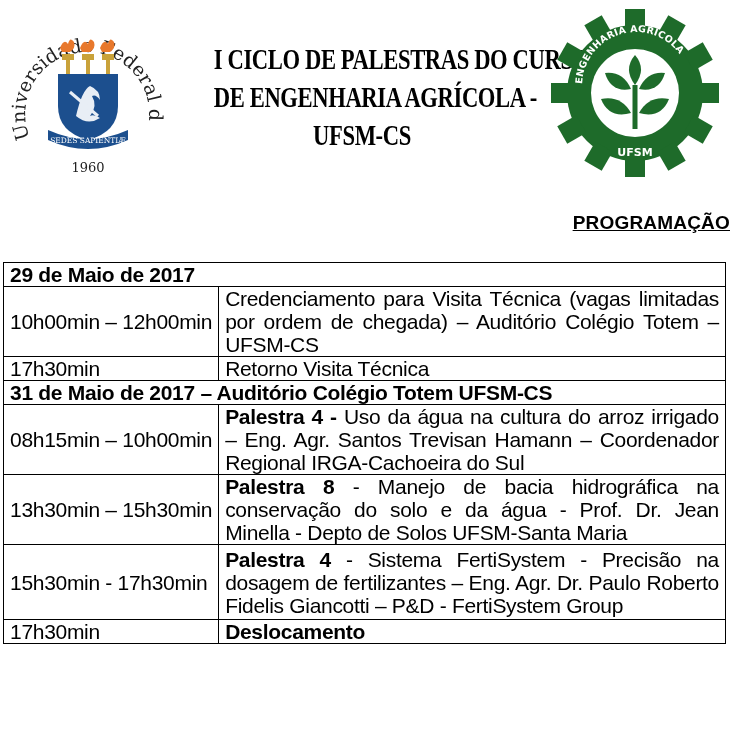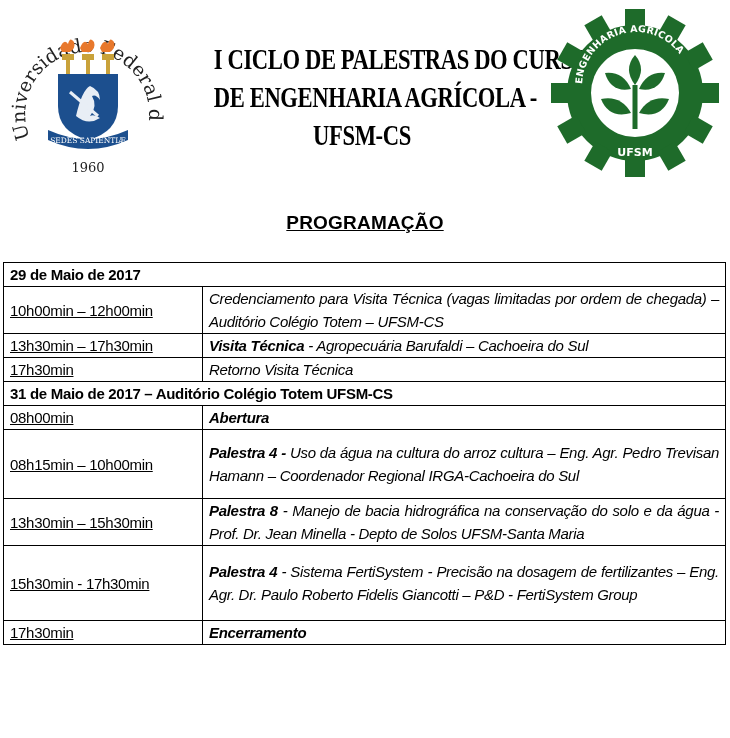--- a/index.html
+++ b/index.html
@@ -7,28 +7,28 @@
 
     .header { position: absolute; left: 0; top: 0; width: 730px; height: 200px; }
     .ufsm-logo { position: absolute; left: 8px; top: 6px; width: 160px; height: 180px; }
     .eng-logo { position: absolute; left: 550px; top: 8px; width: 170px; height: 170px; }
 
     .event-title { position: absolute; left: 172px; top: 40px; width: 380px; text-align: center;
       font-family: "Liberation Serif", serif; font-weight: bold; font-size: 29px; line-height: 38px;
       letter-spacing: -0.5px; transform: scaleX(0.78); transform-origin: center top; color: #000; }
     .event-title span { display: block; white-space: nowrap; }
 
-    .section-title { position: absolute; left: 0; width: 730px; top: 212px; text-align: center;
+    .section-title { position: absolute; left: 0; width: 730px; top: 212px; text-align: right;
       font-weight: bold; font-size: 19px; text-decoration: underline; letter-spacing: 0.2px; }
 
     table.schedule { position: absolute; left: 3px; top: 262px; width: 723px; border-collapse: collapse;
-      font-size: 15px; line-height: 23px; letter-spacing: -0.3px; }
+      font-size: 21px; line-height: 23px; letter-spacing: -0.3px; }
     table.schedule td { border: 1.5px solid #000; padding: 0 6px; vertical-align: middle; }
-    td.time { width: 186px; white-space: nowrap; text-decoration: underline; }
-    td.desc { text-align: justify; font-style: italic; }
+    td.time { width: 186px; white-space: nowrap; }
+    td.desc { text-align: justify; }
     tr.day td { font-weight: bold; }
     .b { font-weight: bold; }
   </style>
 </head>
 <body>
 
 <div class="header">
 
   <svg class="ufsm-logo" viewBox="0 0 160 180">
     <defs>
@@ -106,44 +106,36 @@
 <table class="schedule">
   <tbody>
     <tr class="day">
       <td colspan="2">29 de Maio de 2017</td>
     </tr>
     <tr style="height:46px">
       <td class="time">10h00min – 12h00min</td>
       <td class="desc" style="line-height:23px"><span class="b"></span><span>Credenciamento para Visita Técnica (vagas limitadas por ordem de chegada) – Auditório Colégio Totem – UFSM-CS</span></td>
     </tr>
     <tr>
-      <td class="time">13h30min – 17h30min</td>
-      <td class="desc"><span class="b">Visita Técnica</span><span> - Agropecuária Barufaldi – Cachoeira do Sul</span></td>
-    </tr>
-    <tr>
       <td class="time">17h30min</td>
       <td class="desc"><span class="b"></span><span>Retorno Visita Técnica</span></td>
     </tr>
     <tr class="day">
       <td colspan="2">31 de Maio de 2017 – Auditório Colégio Totem UFSM-CS</td>
     </tr>
-    <tr>
-      <td class="time">08h00min</td>
-      <td class="desc"><span class="b">Abertura</span><span></span></td>
-    </tr>
     <tr style="height:69px">
       <td class="time">08h15min – 10h00min</td>
-      <td class="desc"><span class="b">Palestra 4 -</span><span> Uso da água na cultura do arroz cultura – Eng. Agr. Pedro Trevisan Hamann – Coordenador Regional IRGA-Cachoeira do Sul</span></td>
+      <td class="desc"><span class="b">Palestra 4 -</span><span> Uso da água na cultura do arroz irrigado – Eng. Agr. Santos Trevisan Hamann – Coordenador Regional IRGA-Cachoeira do Sul</span></td>
     </tr>
     <tr style="height:46px">
       <td class="time">13h30min – 15h30min</td>
       <td class="desc"><span class="b">Palestra 8</span><span> - Manejo de bacia hidrográfica na conservação do solo e da água - Prof. Dr. Jean Minella - Depto de Solos UFSM-Santa Maria</span></td>
     </tr>
     <tr style="height:75px">
       <td class="time">15h30min - 17h30min</td>
       <td class="desc"><span class="b">Palestra 4</span><span> - Sistema FertiSystem - Precisão na dosagem de fertilizantes – Eng. Agr. Dr. Paulo Roberto Fidelis Giancotti – P&amp;D - FertiSystem Group</span></td>
     </tr>
     <tr>
       <td class="time">17h30min</td>
-      <td class="desc"><span class="b">Encerramento</span><span></span></td>
+      <td class="desc"><span class="b">Deslocamento</span><span></span></td>
     </tr>
   </tbody>
 </table>
 
 </body></html>

